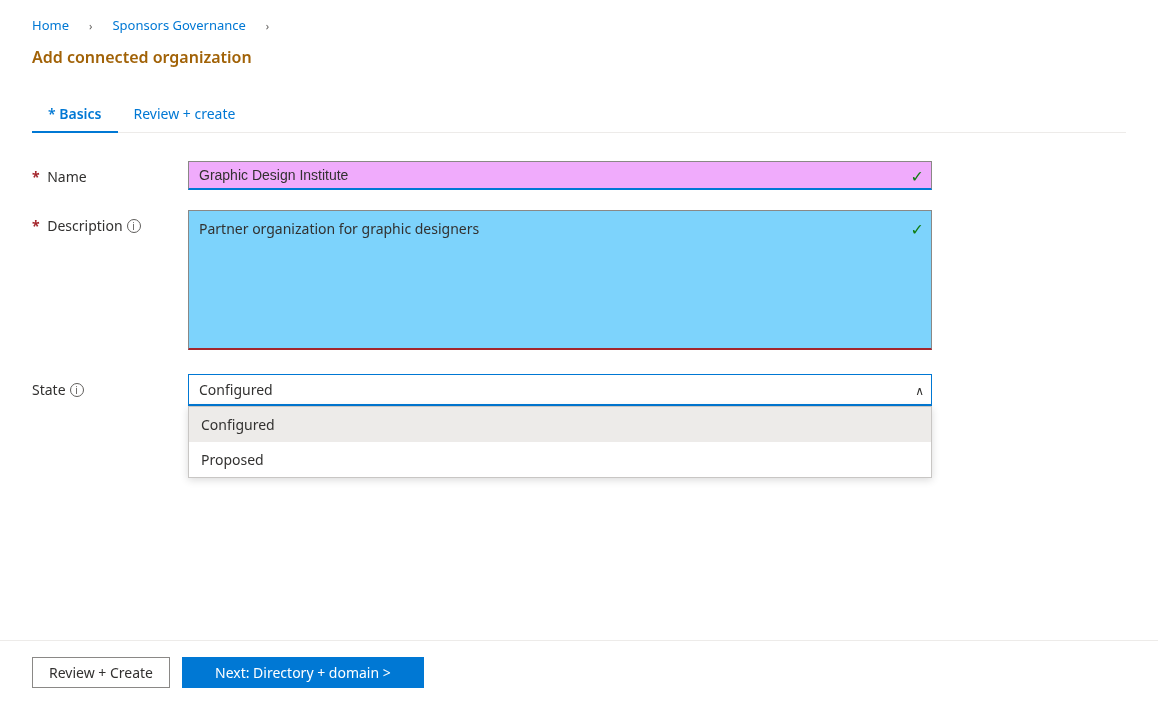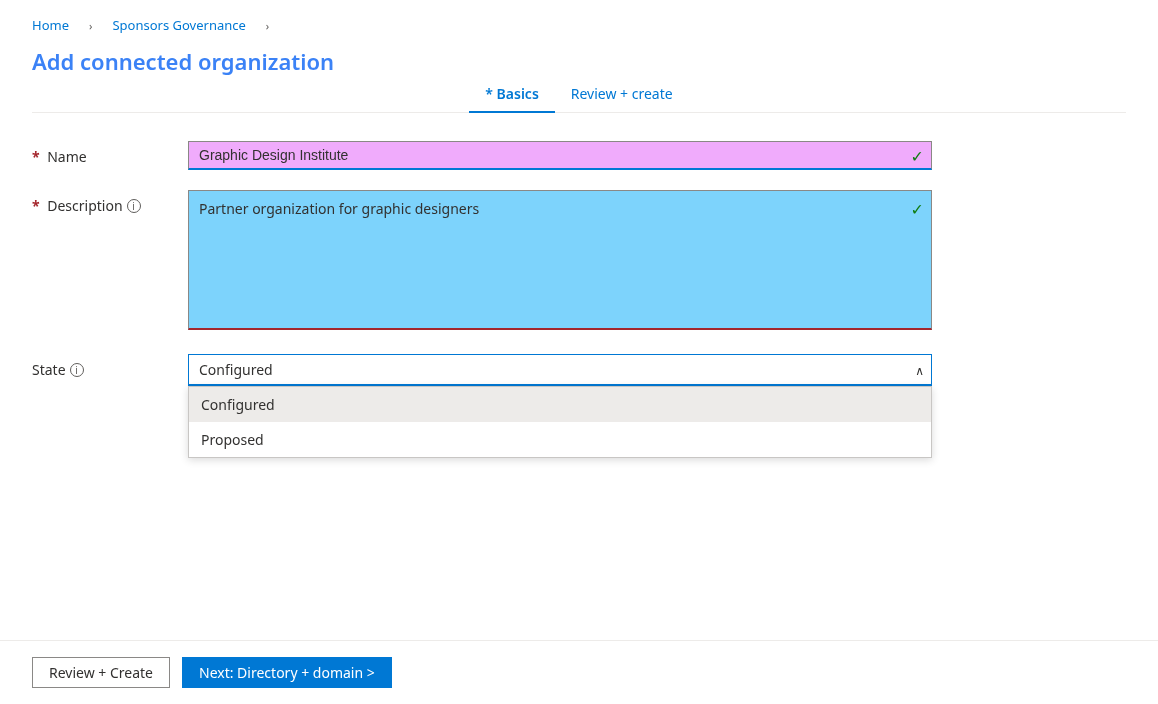--- a/index.html
+++ b/index.html
@@ -25,30 +25,30 @@
     }
     .breadcrumb a {
       color: #0078d4;
       text-decoration: none;
     }
     .breadcrumb-sep {
       color: #605e5c;
       font-size: 11px;
     }
     .page-title {
-      font-size: 22px;
+      font-size: 16px;
       font-weight: 600;
-      color: #3b82f6;
+      color: #a16207;
+      margin-bottom: 28px;
     }
     .tabs {
       display: flex;
       gap: 0;
       margin-bottom: 28px;
       border-bottom: 1px solid #edebe9;
-      justify-content: center;
     }
     .tab {
       padding: 8px 16px;
       font-size: 14px;
       cursor: pointer;
       border-bottom: 2px solid transparent;
       margin-bottom: -1px;
       white-space: nowrap;
     }
     .tab.active {
@@ -195,21 +195,21 @@
     .btn-outline {
       padding: 5px 16px;
       border: 1px solid #8a8886;
       background: #fff;
       color: #323130;
       font-size: 14px;
       cursor: pointer;
       font-family: inherit;
     }
     .btn-primary {
-      padding: 5px 16px;
+      padding: 5px 32px;
       border: 1px solid #0078d4;
       background: #0078d4;
       color: #fff;
       font-size: 14px;
       cursor: pointer;
       font-family: inherit;
       text-align: center;
     }
   </style>
 </head>

